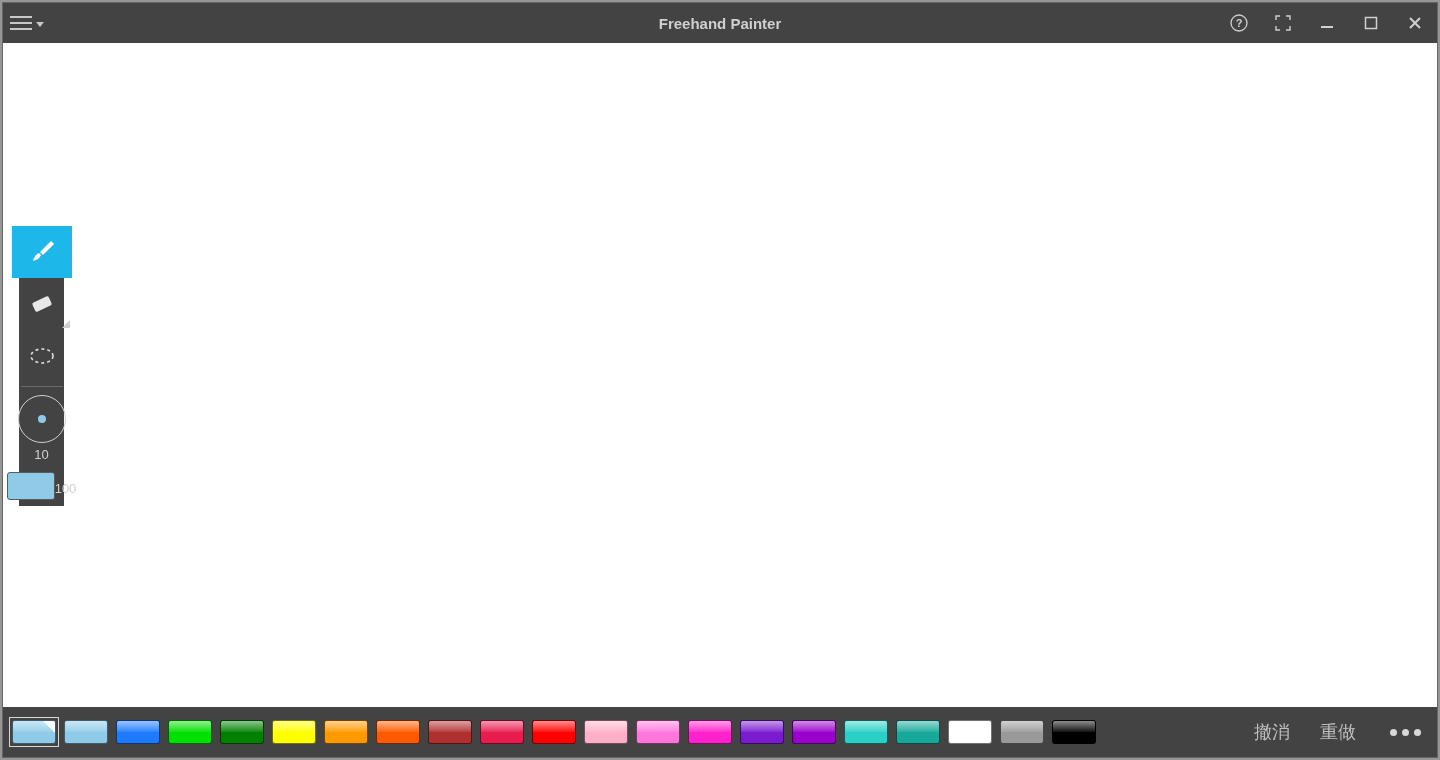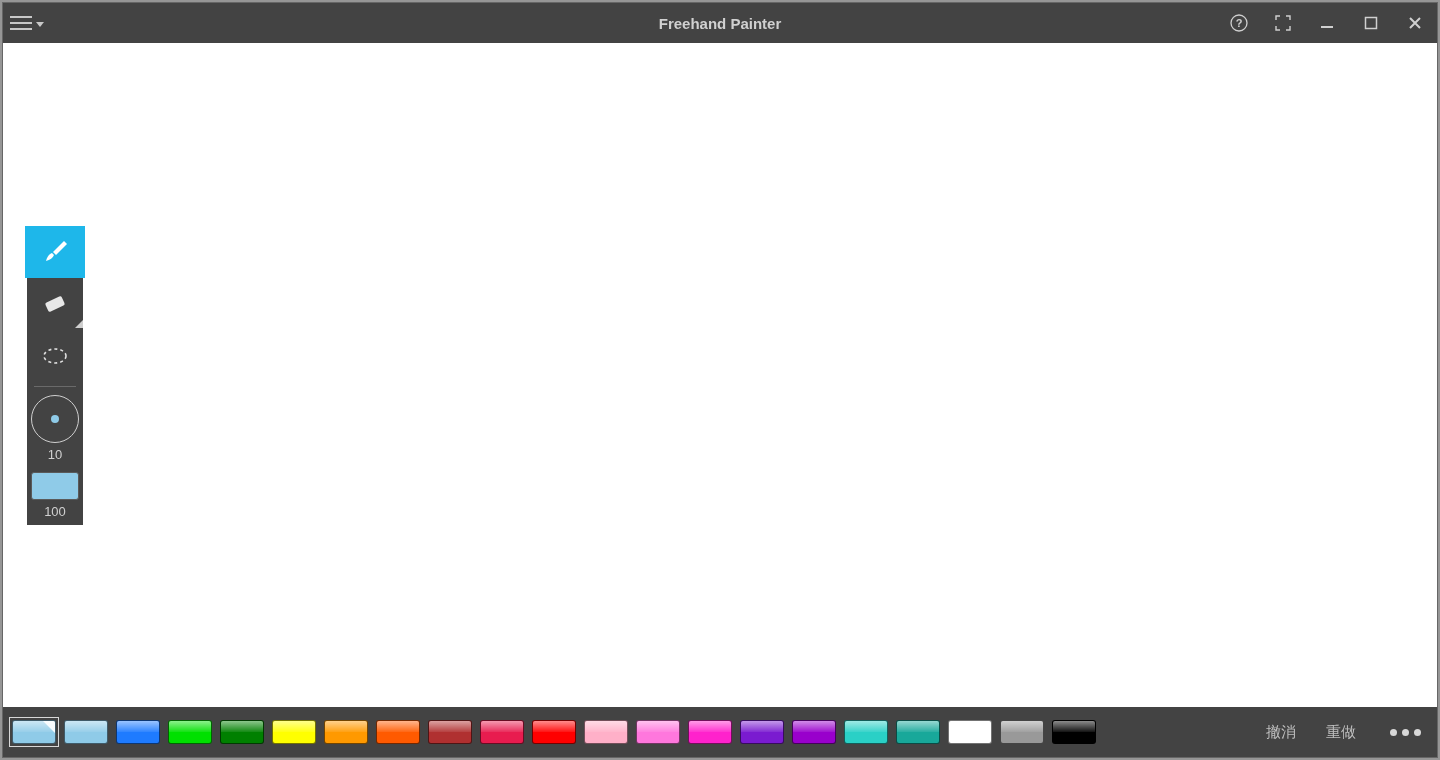--- a/index.html
+++ b/index.html
@@ -76,22 +76,22 @@
   
   .main {
     flex: 1 1 auto;
     position: relative;
     background: var(--canvas-bg);
     overflow: hidden;
   }
   
   .left-toolbar {
     position: absolute;
-    left: 24px; top: 183px;
-    width: 56px;
+    left: 16px; top: 183px;
+    width: 45px;
     background: var(--sidebar-bg);
     display: flex; flex-direction: column;
     align-items: center;
     padding-bottom: 6px;
   }
   .tool-btn {
     width: 60px; height: 52px;
     display: flex; align-items: center; justify-content: center;
     cursor: pointer;
     position: relative;
@@ -117,21 +117,21 @@
     border: 1px solid #cfcfcf; border-radius: 50%;
     display: flex; align-items: center; justify-content: center;
   }
   .size-dot {
     width: 8px; height: 8px; border-radius: 50%;
   }
   .size-label, .opacity-label {
     color: var(--text-light); font-size: 13px; margin-top: 4px; text-align: center;
   }
   .opacity-ctrl {
-    display: flex; flex-direction: column; align-items: center;
+    display: flex; flex-direction: row; align-items: center;
     margin-top: 10px;
     cursor: pointer;
     justify-content: space-between;
   }
   .opacity-swatch {
     width: 48px; height: 28px;
     border: 1px solid #5a5a5a;
     border-radius: 3px;
   }
   
@@ -172,21 +172,21 @@
     border-top: 12px solid rgba(255,255,255,0.9);
     border-left: 12px solid transparent;
   }
   .bottombar .right-actions {
     margin-left: auto;
     display: flex; align-items: center; gap: 30px;
     color: var(--text-dim);
     padding-right: 6px;
   }
   .bottombar .txt-btn {
-    font-size: 15px;
+    font-size: 18px;
     cursor: pointer;
   }
   .more-dots {
     display: flex; gap: 5px; cursor: pointer;
     padding: 0 4px;
   }
   .more-dots span {
     width: 7px; height: 7px; border-radius: 50%; background: #d8d8d8;
   }
 </style>

